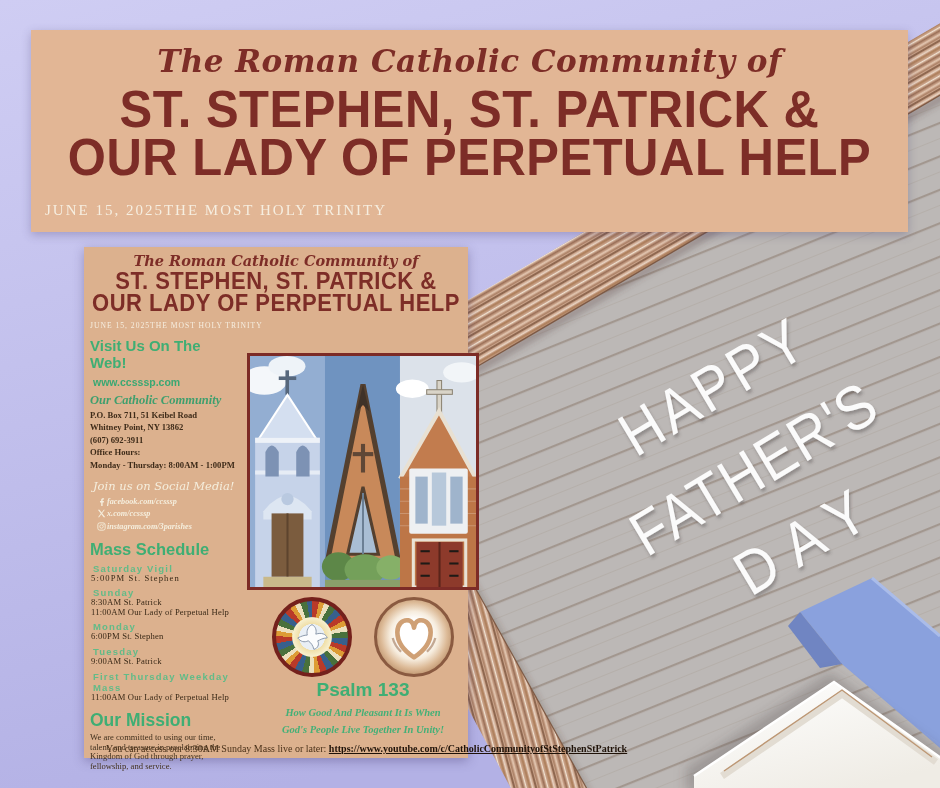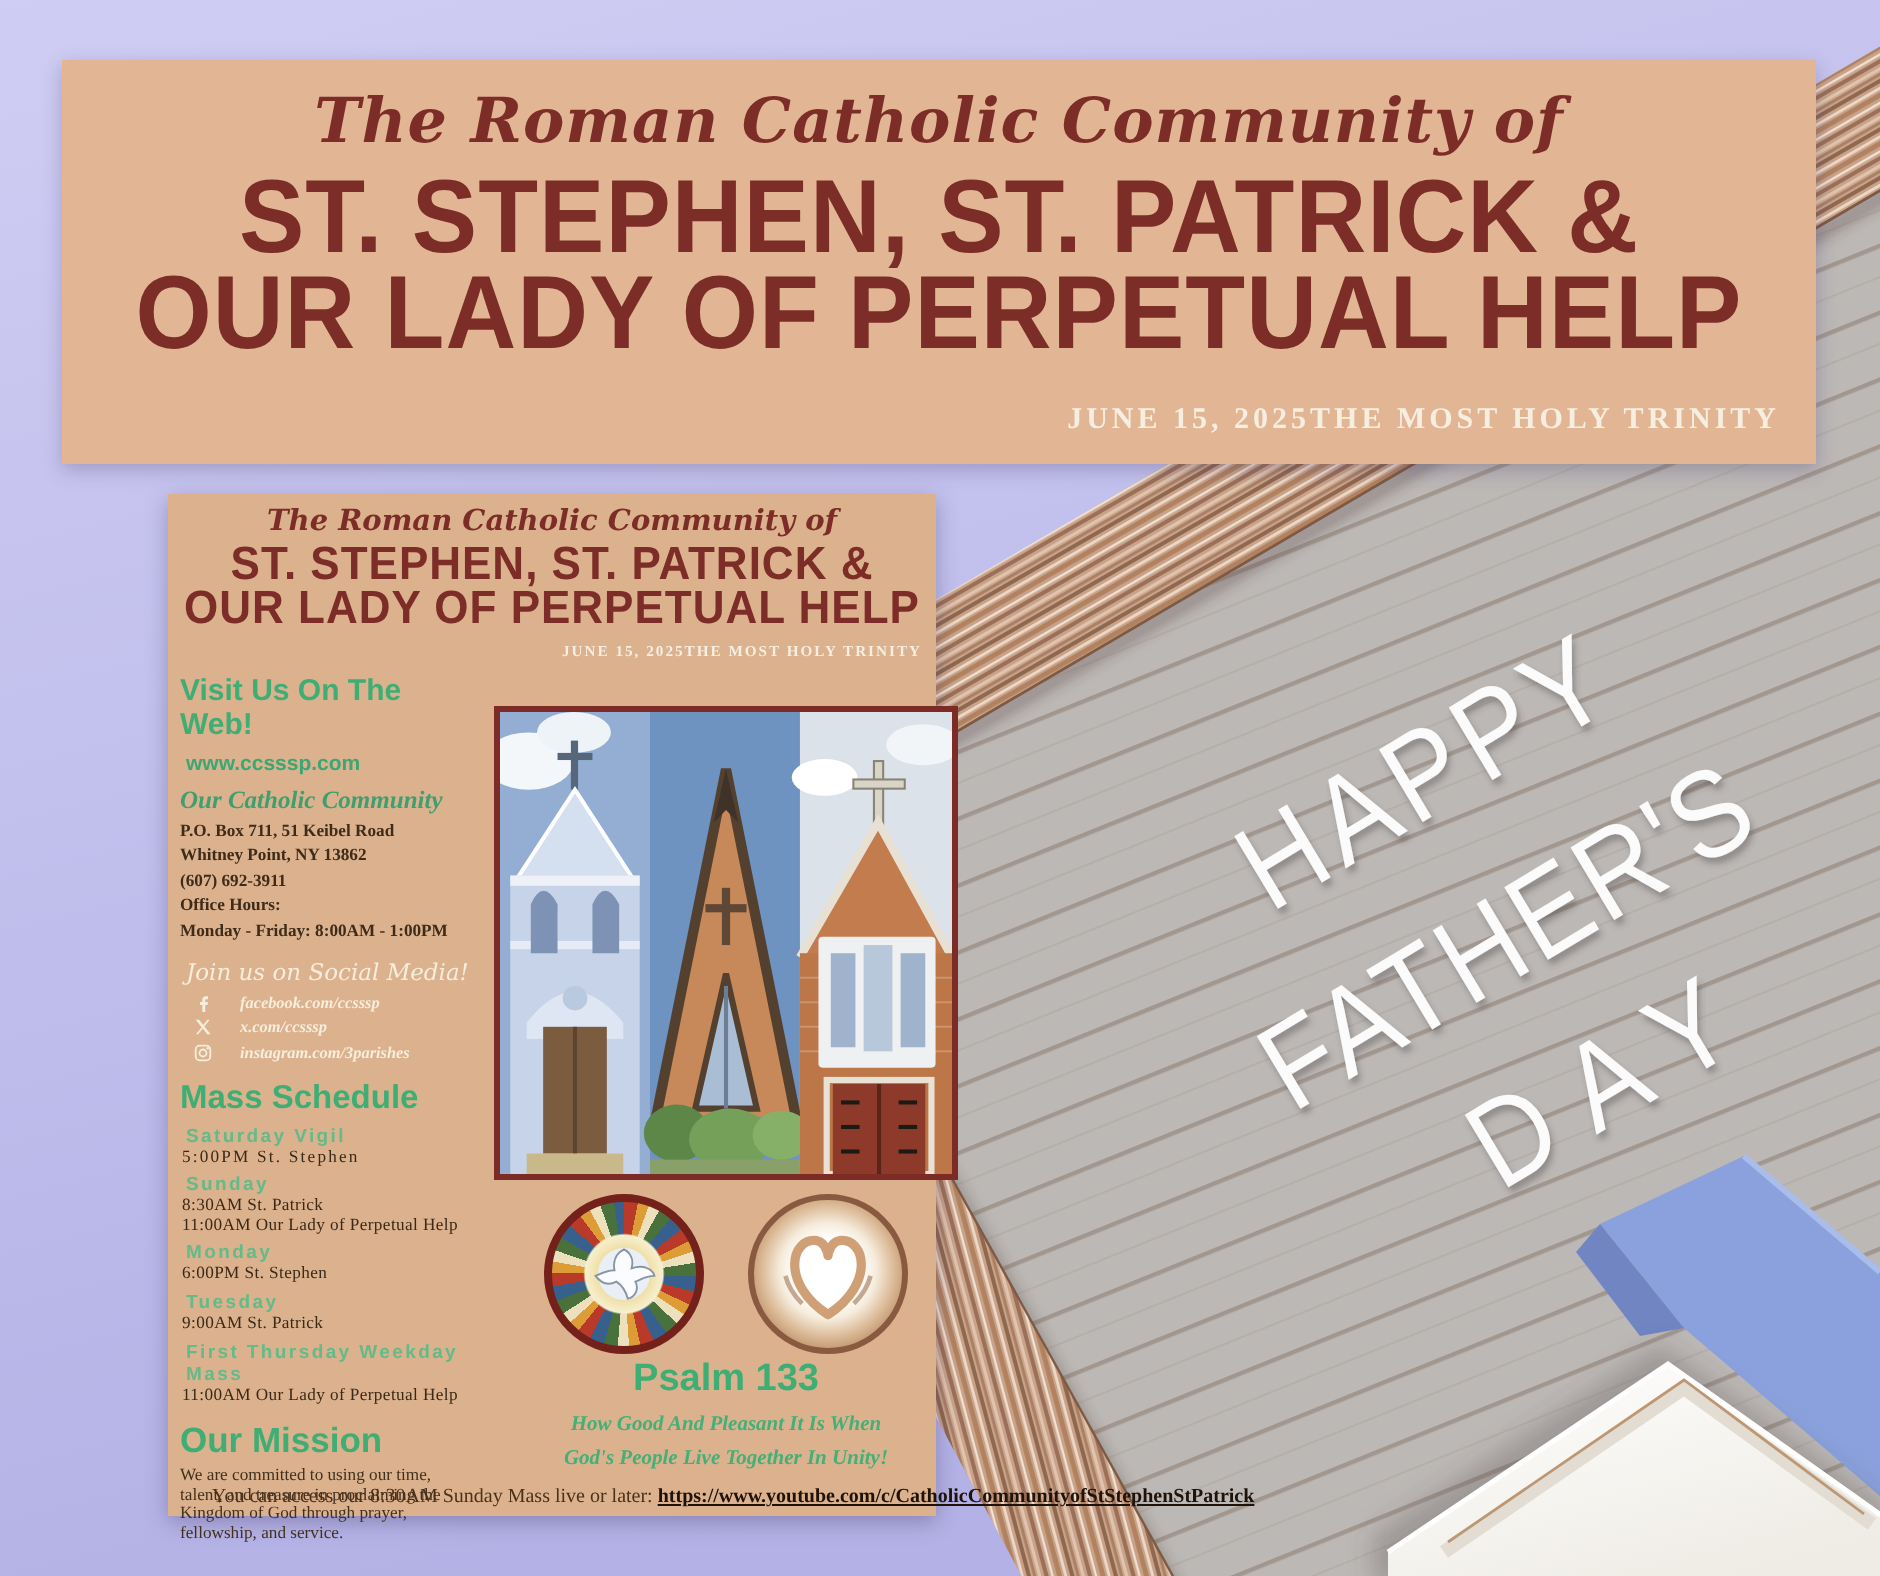--- a/index.html
+++ b/index.html
@@ -15,43 +15,43 @@
   
   .banner{position:absolute;left:31px;top:30px;width:877px;height:202px;z-index:10;
           background:#e2b695;box-shadow:0 3px 9px rgba(70,60,110,.30);}
   .kicker{font-family:"DejaVu Serif","Liberation Serif",serif;font-style:italic;font-weight:bold;
           color:#7d2d27;text-align:center;}
   .banner .kicker{margin-top:13px;font-size:31px;letter-spacing:.5px;}
   .big-title{font-weight:bold;color:#7d2d27;text-align:center;letter-spacing:.5px;
              transform:scaleY(1.06);transform-origin:center;}
   .banner .big-title{font-size:49px;line-height:48px;}
   .banner .t1{margin-top:6px;}
-  .date-row{position:absolute;left:14px;right:18px;bottom:13px;display:flex;justify-content:flex-end;
-            font-family:"Liberation Serif",serif;font-weight:bold;color:#f6eee0;}
+  .date-row{position:absolute;left:14px;right:18px;bottom:13px;display:flex;justify-content:flex-start;
+            font-family:"Liberation Serif",serif;font-weight:normal;color:#f6eee0;}
   .banner .date-row{font-size:15px;letter-spacing:2px;}
 
   
   .bulletin{position:absolute;left:84px;top:247px;width:384px;height:511px;z-index:20;
             background:#dcb18e;box-shadow:0 3px 10px rgba(60,50,100,.35);}
   .bulletin .kicker{margin-top:5px;font-size:14.5px;}
   .bulletin .big-title{font-size:22px;line-height:21.5px;}
   .bulletin .t1{margin-top:2px;}
   .bulletin .date-row{top:74px;bottom:auto;left:6px;right:7px;font-size:7.6px;letter-spacing:1px;}
 
   .leftcol{position:absolute;left:6px;top:88px;width:148px;}
   .h-green{color:#3fae74;font-weight:bold;}
   .h-web{font-size:15px;margin-top:2px;}
   .url{color:#3aa873;font-weight:bold;font-size:10.5px;margin:5px 0 0 3px;}
   .org{font-family:"Liberation Serif",serif;font-style:italic;font-weight:bold;color:#3f9f6e;
        font-size:12.5px;margin-top:5px;}
   .addr{font-family:"Liberation Serif",serif;font-weight:bold;color:#3e2b19;font-size:8.6px;
         line-height:9.4px;margin-top:3px;}
   .social-h{font-family:"DejaVu Serif","Liberation Serif",serif;font-style:italic;color:#f5eedd;
             font-size:11.5px;margin:9px 0 0 3px;}
-  .social-row{display:flex;align-items:center;gap:14px;margin:3.5px 0 0 7px;}
+  .social-row{display:flex;align-items:center;gap:1px;margin:3.5px 0 0 7px;}
   .social-row svg{width:9px;height:9px;flex:none;}
   .social-label{font-family:"Liberation Serif",serif;font-style:italic;font-weight:bold;
                 color:#f5eedd;font-size:8.2px;}
   .h-mass{font-size:16.5px;margin-top:9px;}
   .ms-day{color:#62bb88;font-weight:bold;font-size:9.5px;letter-spacing:1.2px;margin:4px 0 0 3px;}
   .ms-time{font-family:"Liberation Serif",serif;font-weight:normal;color:#3a2917;font-size:8.6px;
            line-height:9.6px;margin-left:1px;letter-spacing:.2px;}
   .ms-time.spaced{letter-spacing:1.1px;}
   .h-mission{font-size:17.5px;margin-top:8px;}
   .mission p{font-family:"Liberation Serif",serif;color:#41301d;font-size:8.6px;line-height:9.6px;
@@ -177,21 +177,21 @@
     </div>
 
     <div class="leftcol">
       <div class="h-green h-web">Visit Us On The Web!</div>
       <div class="url">www.ccsssp.com</div>
       <div class="org">Our Catholic Community</div>
       <div class="addr">P.O. Box 711, 51 Keibel Road</div>
       <div class="addr">Whitney Point, NY 13862</div>
       <div class="addr">(607) 692-3911</div>
       <div class="addr">Office Hours:</div>
-      <div class="addr">Monday - Friday: 8:00AM - 1:00PM</div>
+      <div class="addr">Monday - Thursday: 8:00AM - 1:00PM</div>
 
       <div class="social-h">Join us on Social Media!</div>
       <div class="social-row">
         <svg viewBox="0 0 16 16">
           <path d="M10.5 2h2v2.6h-1.6c-.5 0-.9.3-.9.9v1.7h2.4l-.4 2.6h-2v6.2H7.4V9.8H5.3V7.2h2.1V5.2c0-2 1.2-3.2 3.1-3.2z" fill="#f5eedd"></path>
         </svg>
         <span class="social-label">facebook.com/ccsssp</span>
       </div>
       <div class="social-row">
         <svg viewBox="0 0 16 16">

